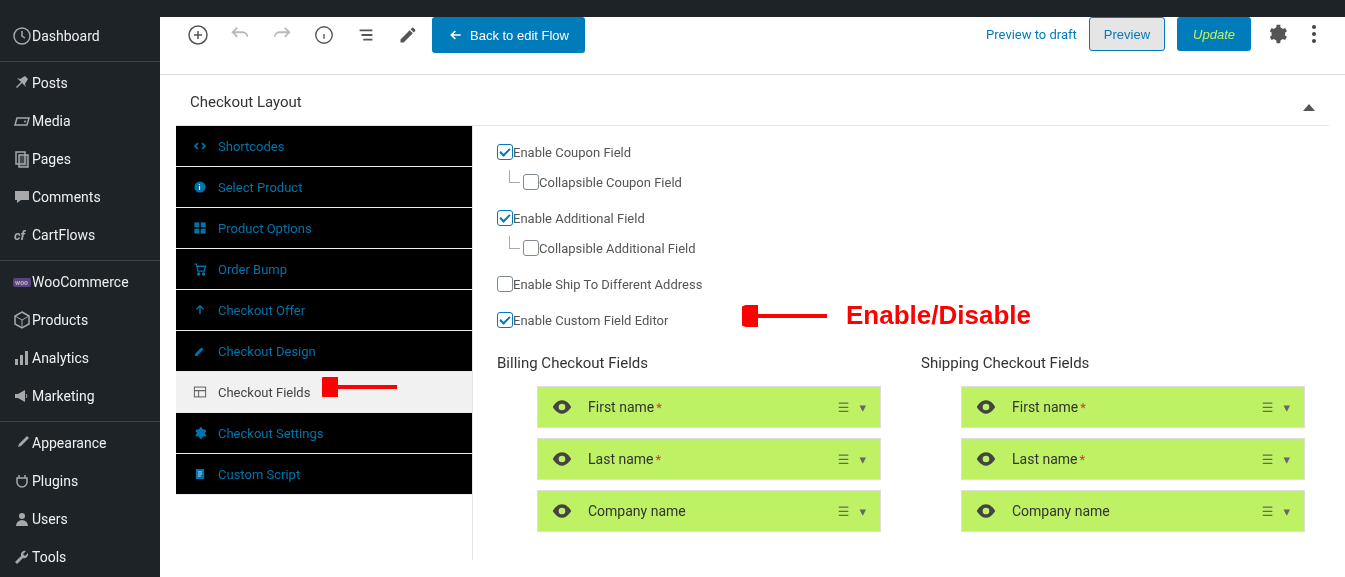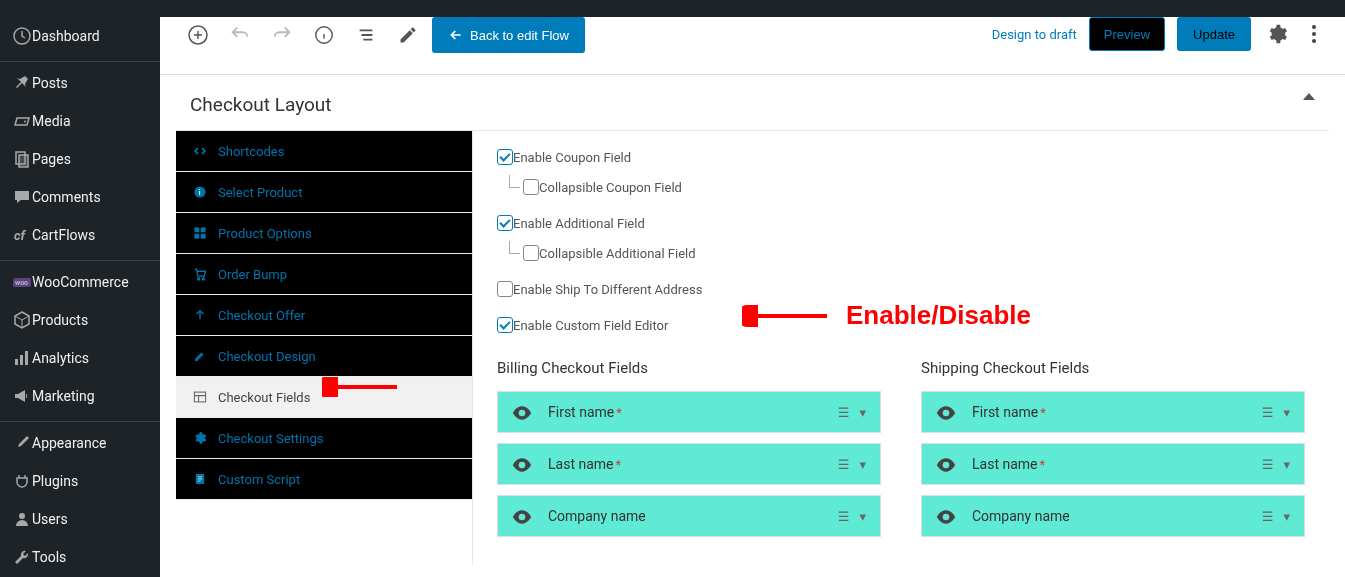--- a/index.html
+++ b/index.html
@@ -16,29 +16,29 @@
 
     
     .main { position: absolute; left: 160px; top: 17px; right: 0; bottom: 0; background: #fff; overflow-x: hidden; overflow-y: visible; }
     
     
     .toolbar { height: 58px; border-bottom: 1px solid #ddd; display: flex; align-items: flex-start; padding: 0 20px; background: #fff; }
     .toolbar .tbtn { width: 36px; height: 36px; display: flex; align-items: center; justify-content: center; color: #555; cursor: pointer; margin-right: 6px; }
     .toolbar .primary-btn { background: #007cba; color: #fff; border: none; height: 36px; padding: 0 16px; border-radius: 3px; font-size: 13px; display: flex; align-items: center; gap: 6px; cursor: pointer; }
     .toolbar .right { margin-left: auto; display: flex; align-items: center; gap: 12px; }
     .toolbar .switch-draft { color: #007cba; font-size: 13px; cursor: pointer; }
-    .toolbar .preview-btn { border: 1px solid #007cba; color: #007cba; background: #000000; height: 34px; padding: 0 14px; border-radius: 3px; font-size: 13px; cursor: pointer; }
-    .toolbar .update-btn { background: #007cba; color: #000000; border: none; height: 34px; padding: 0 16px; border-radius: 3px; font-size: 13px; cursor: pointer; }
+    .toolbar .preview-btn { border: 1px solid #007cba; color: #007cba; background: #e5e5e5; height: 34px; padding: 0 14px; border-radius: 3px; font-size: 13px; cursor: pointer; }
+    .toolbar .update-btn { background: #007cba; color: #bef264; border: none; height: 34px; padding: 0 16px; border-radius: 3px; font-size: 13px; cursor: pointer; font-style: italic; }
     .toolbar .gear { width: 28px; height: 28px; display: flex; align-items: center; justify-content: center; color: #555; cursor: pointer; }
     .toolbar .dots { width: 22px; display: flex; flex-direction: column; align-items: center; gap: 3px; cursor: pointer; }
     .toolbar .dots i { width: 4px; height: 4px; background: #444; border-radius: 2px; }
 
     
     .panel-wrap { padding: 0 16px; }
-    .panel-head { display: flex; align-items: flex-start; justify-content: space-between; padding: 18px 14px 14px; font-size: 19px; color: #333; }
+    .panel-head { display: flex; align-items: flex-end; justify-content: space-between; padding: 18px 14px 14px; font-size: 15px; color: #333; }
     .panel-head .tri { width: 0; height: 0; border-left: 6px solid transparent; border-right: 6px solid transparent; border-bottom: 7px solid #555; }
 
     .panel-body { display: flex; border-top: 1px solid #e5e5e5; }
 
     .subtabs { width: 297px; border-right: 1px solid #e5e5e5; }
     .subtabs .st { display: flex; align-items: center; gap: 10px; padding: 12px 16px; font-size: 13px; color: #0073aa; border-bottom: 1px solid #eee; cursor: pointer; background: #000000; }
     .subtabs .st.active { background: #f1f1f1; color: #444; }
     .subtabs .st .sico { width: 16px; height: 16px; display: flex; align-items: center; justify-content: center; color: #0073aa; }
     .subtabs .st.active .sico { color: #666; }
 
@@ -46,21 +46,21 @@
     .cbrow { display: flex; align-items: center; font-size: 13px; color: #555; margin-bottom: 14px; }
     .cbrow.sub { margin-left: 26px; position: relative; }
     .cbrow.sub::before { content: ''; position: absolute; left: -14px; top: -4px; width: 10px; height: 12px; border-left: 1px solid #aaa; border-bottom: 1px solid #aaa; }
     .cb { width: 16px; height: 16px; border: 1.5px solid #7e8993; border-radius: 3px; display: flex; align-items: center; justify-content: center; background: #fff; cursor: pointer; }
     .cb.checked { border-color: #007cba; }
     .cb.checked::after { content: ''; width: 8px; height: 4px; border-left: 2px solid #007cba; border-bottom: 2px solid #007cba; transform: rotate(-45deg); margin-top: -3px; }
 
     .cols { display: flex; gap: 40px; margin-top: 26px; }
     .col { flex: 1; }
     .col h4 { font-size: 15px; font-weight: 400; color: #333; margin-bottom: 14px; }
-    .field-row { border: 1px solid #ddd; padding: 12px 14px; display: flex; align-items: flex-end; margin-bottom: 10px; background: #5eead4; }
+    .field-row { border: 1px solid #ddd; padding: 12px 14px; display: flex; align-items: center; margin-bottom: 10px; background: #bef264; margin-left: 40px; }
     .field-row .eye { width: 22px; margin-right: 14px; }
     .field-row .fname { font-size: 14px; color: #333; }
     .field-row .req { color: #d63638; margin-left: 2px; }
     .field-row .ctrls { margin-left: auto; display: flex; gap: 10px; color: #666; }
 
     
     .arrow1 { position: absolute; left: 322px; top: 377px; pointer-events: none; }
     .arrow2-wrap { position: absolute; left: 742px; top: 300px; display: flex; align-items: center; gap: 14px; pointer-events: none; }
     .anno-text { color: #ff0000; font-size: 26px; font-weight: 600; font-family: Arial, sans-serif; }
 
@@ -236,21 +236,21 @@
           <path d="M3 17.25V21h3.75L17.81 9.94l-3.75-3.75L3 17.25zM20.71 7.04a1 1 0 000-1.41l-2.34-2.34a1 1 0 00-1.41 0l-1.83 1.83 3.75 3.75 1.83-1.83z"></path>
         </svg>
       </div>
     <button class="primary-btn">
       <svg width="16" height="16" viewBox="0 0 24 24" fill="none" stroke="white" stroke-width="2.5">
           <path d="M19 12H5M11 6l-6 6 6 6"></path>
         </svg>
       <span>Back to edit Flow</span>
     </button>
     <div class="right">
-      <span class="switch-draft">Design to draft</span>
+      <span class="switch-draft">Preview to draft</span>
       <button class="preview-btn">Preview</button>
       <button class="update-btn">Update</button>
       <div class="gear">
           <svg width="22" height="22" viewBox="0 0 24 24" fill="currentColor">
             <path d="M12 8a4 4 0 100 8 4 4 0 000-8zm8.94 4a7 7 0 00-.18-1.5l2.1-1.63-2-3.46-2.47 1a7 7 0 00-2.6-1.5L15.5 2h-4l-.29 2.91a7 7 0 00-2.6 1.5l-2.47-1-2 3.46 2.1 1.63A7 7 0 006.06 12a7 7 0 00.18 1.5l-2.1 1.63 2 3.46 2.47-1a7 7 0 002.6 1.5L11.5 22h4l.29-2.91a7 7 0 002.6-1.5l2.47 1 2-3.46-2.1-1.63c.12-.49.18-.99.18-1.5z"></path>
           </svg>
         </div>
       <div class="dots">
           <i></i>
           <i></i>

